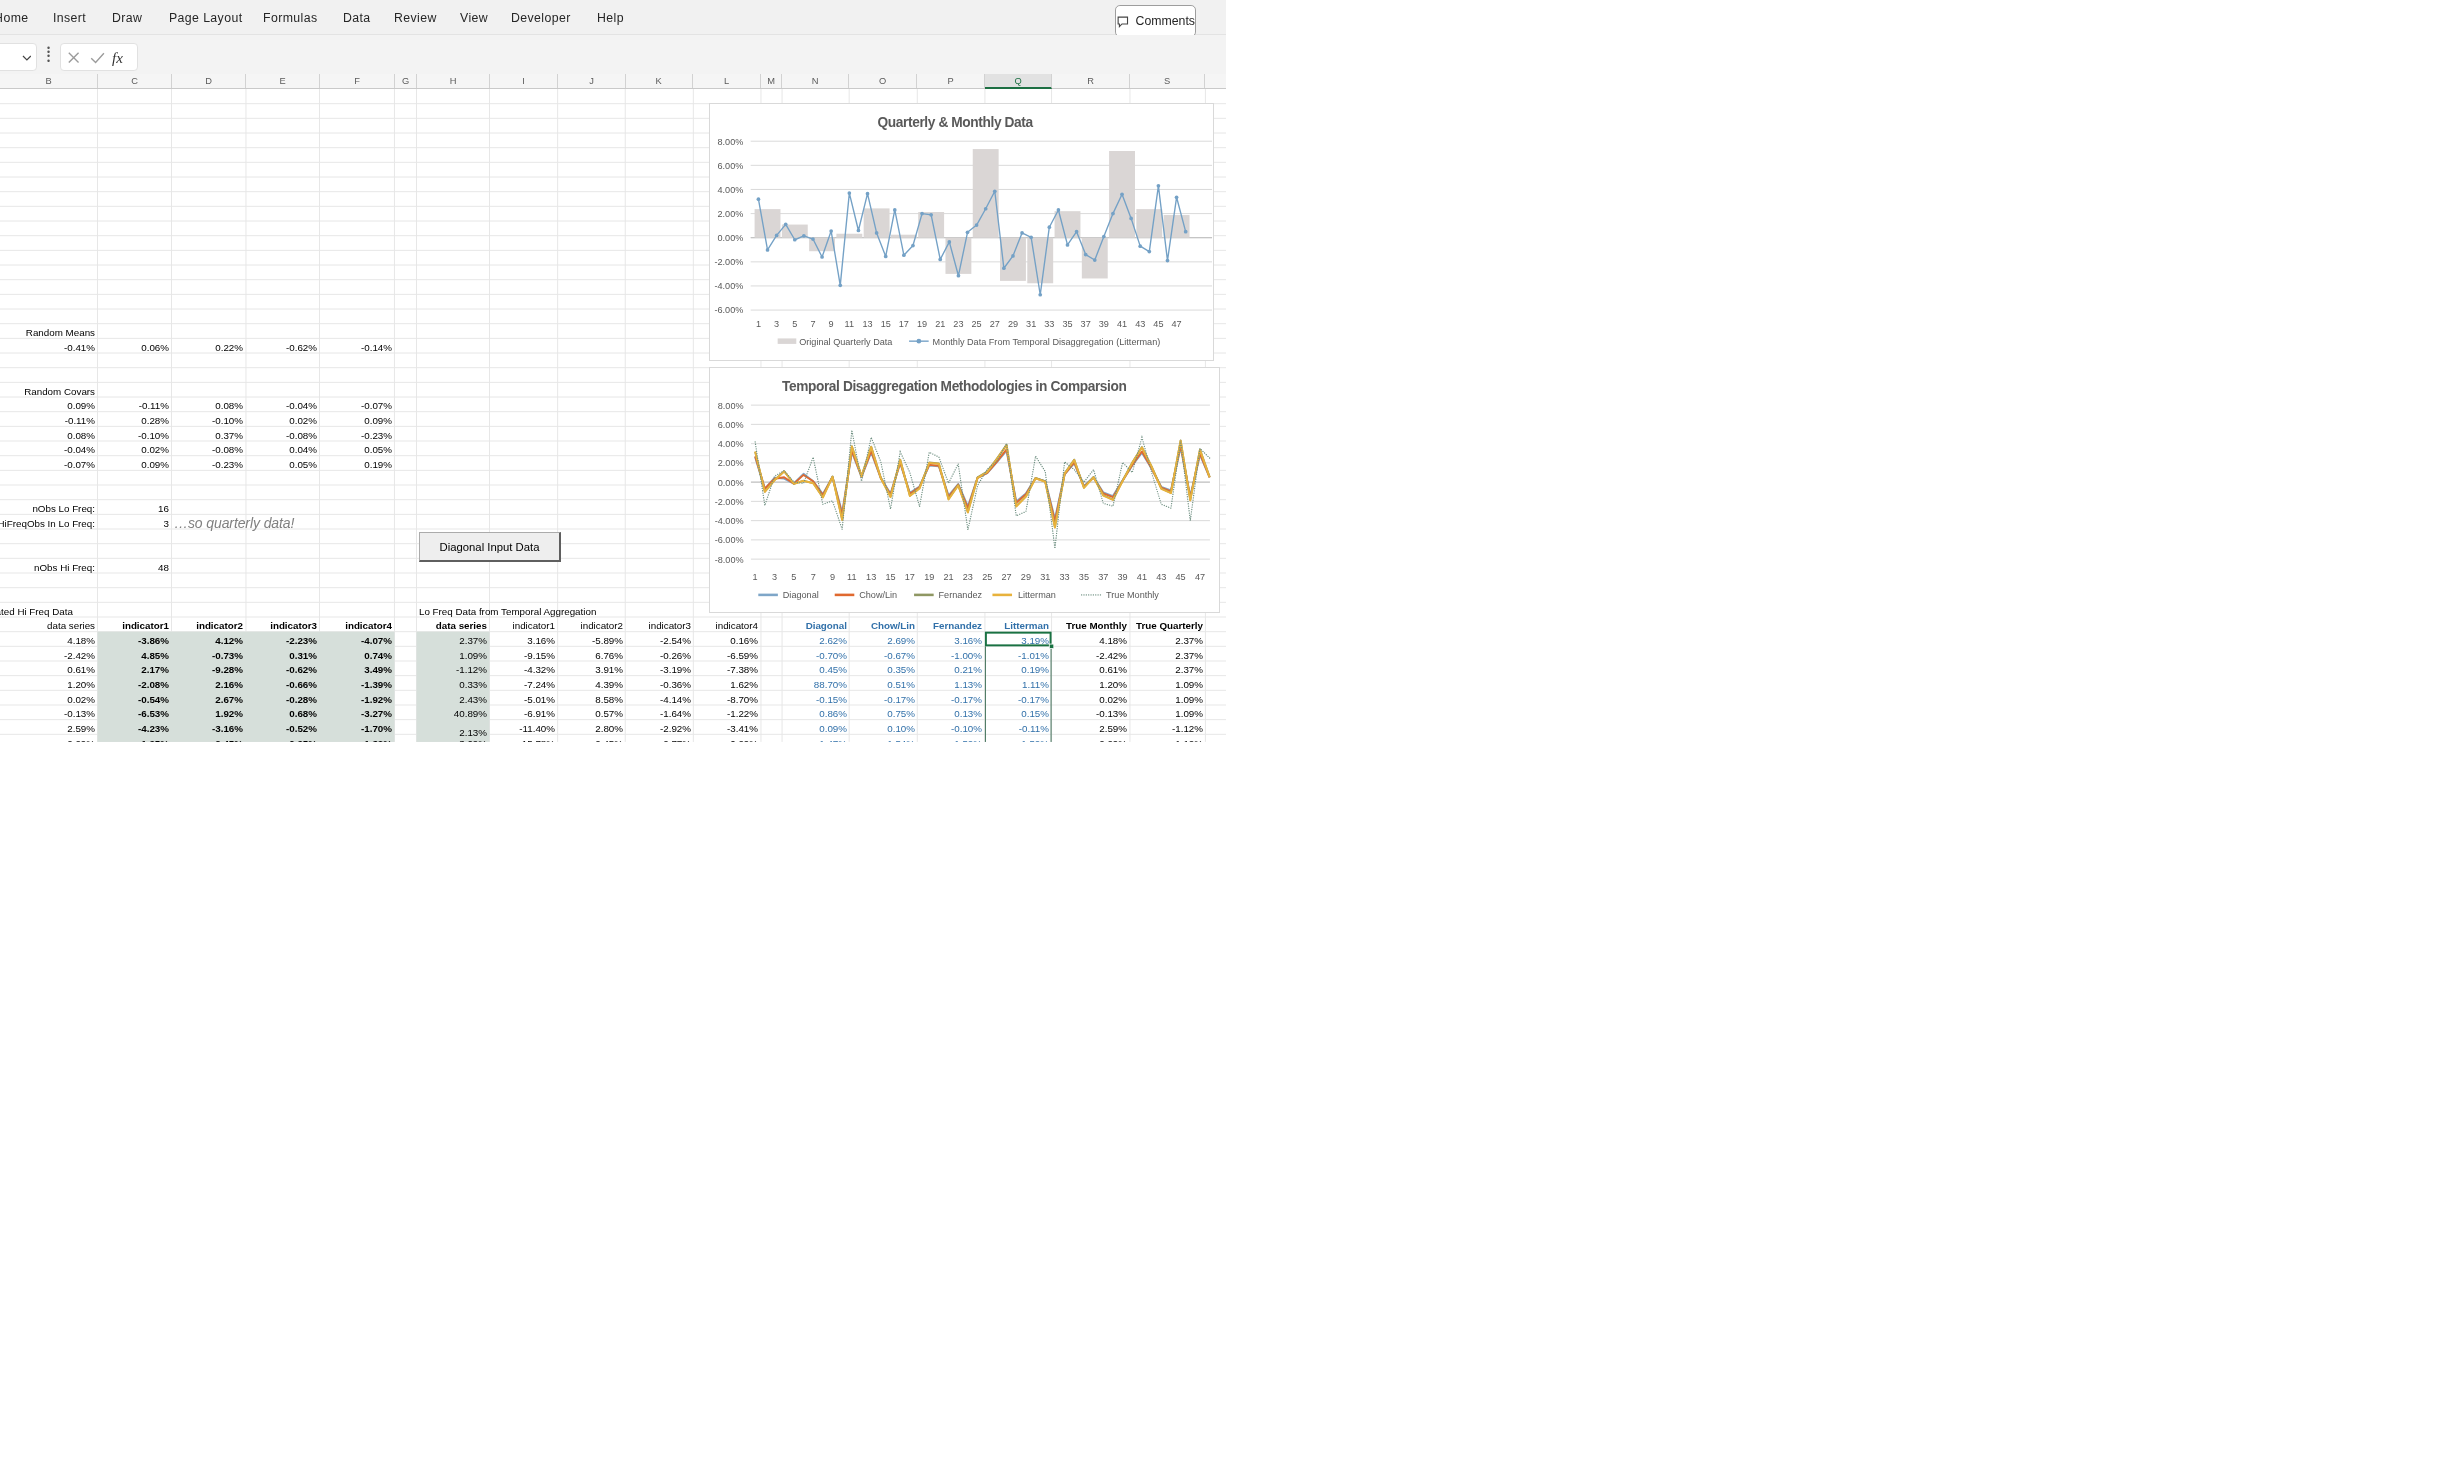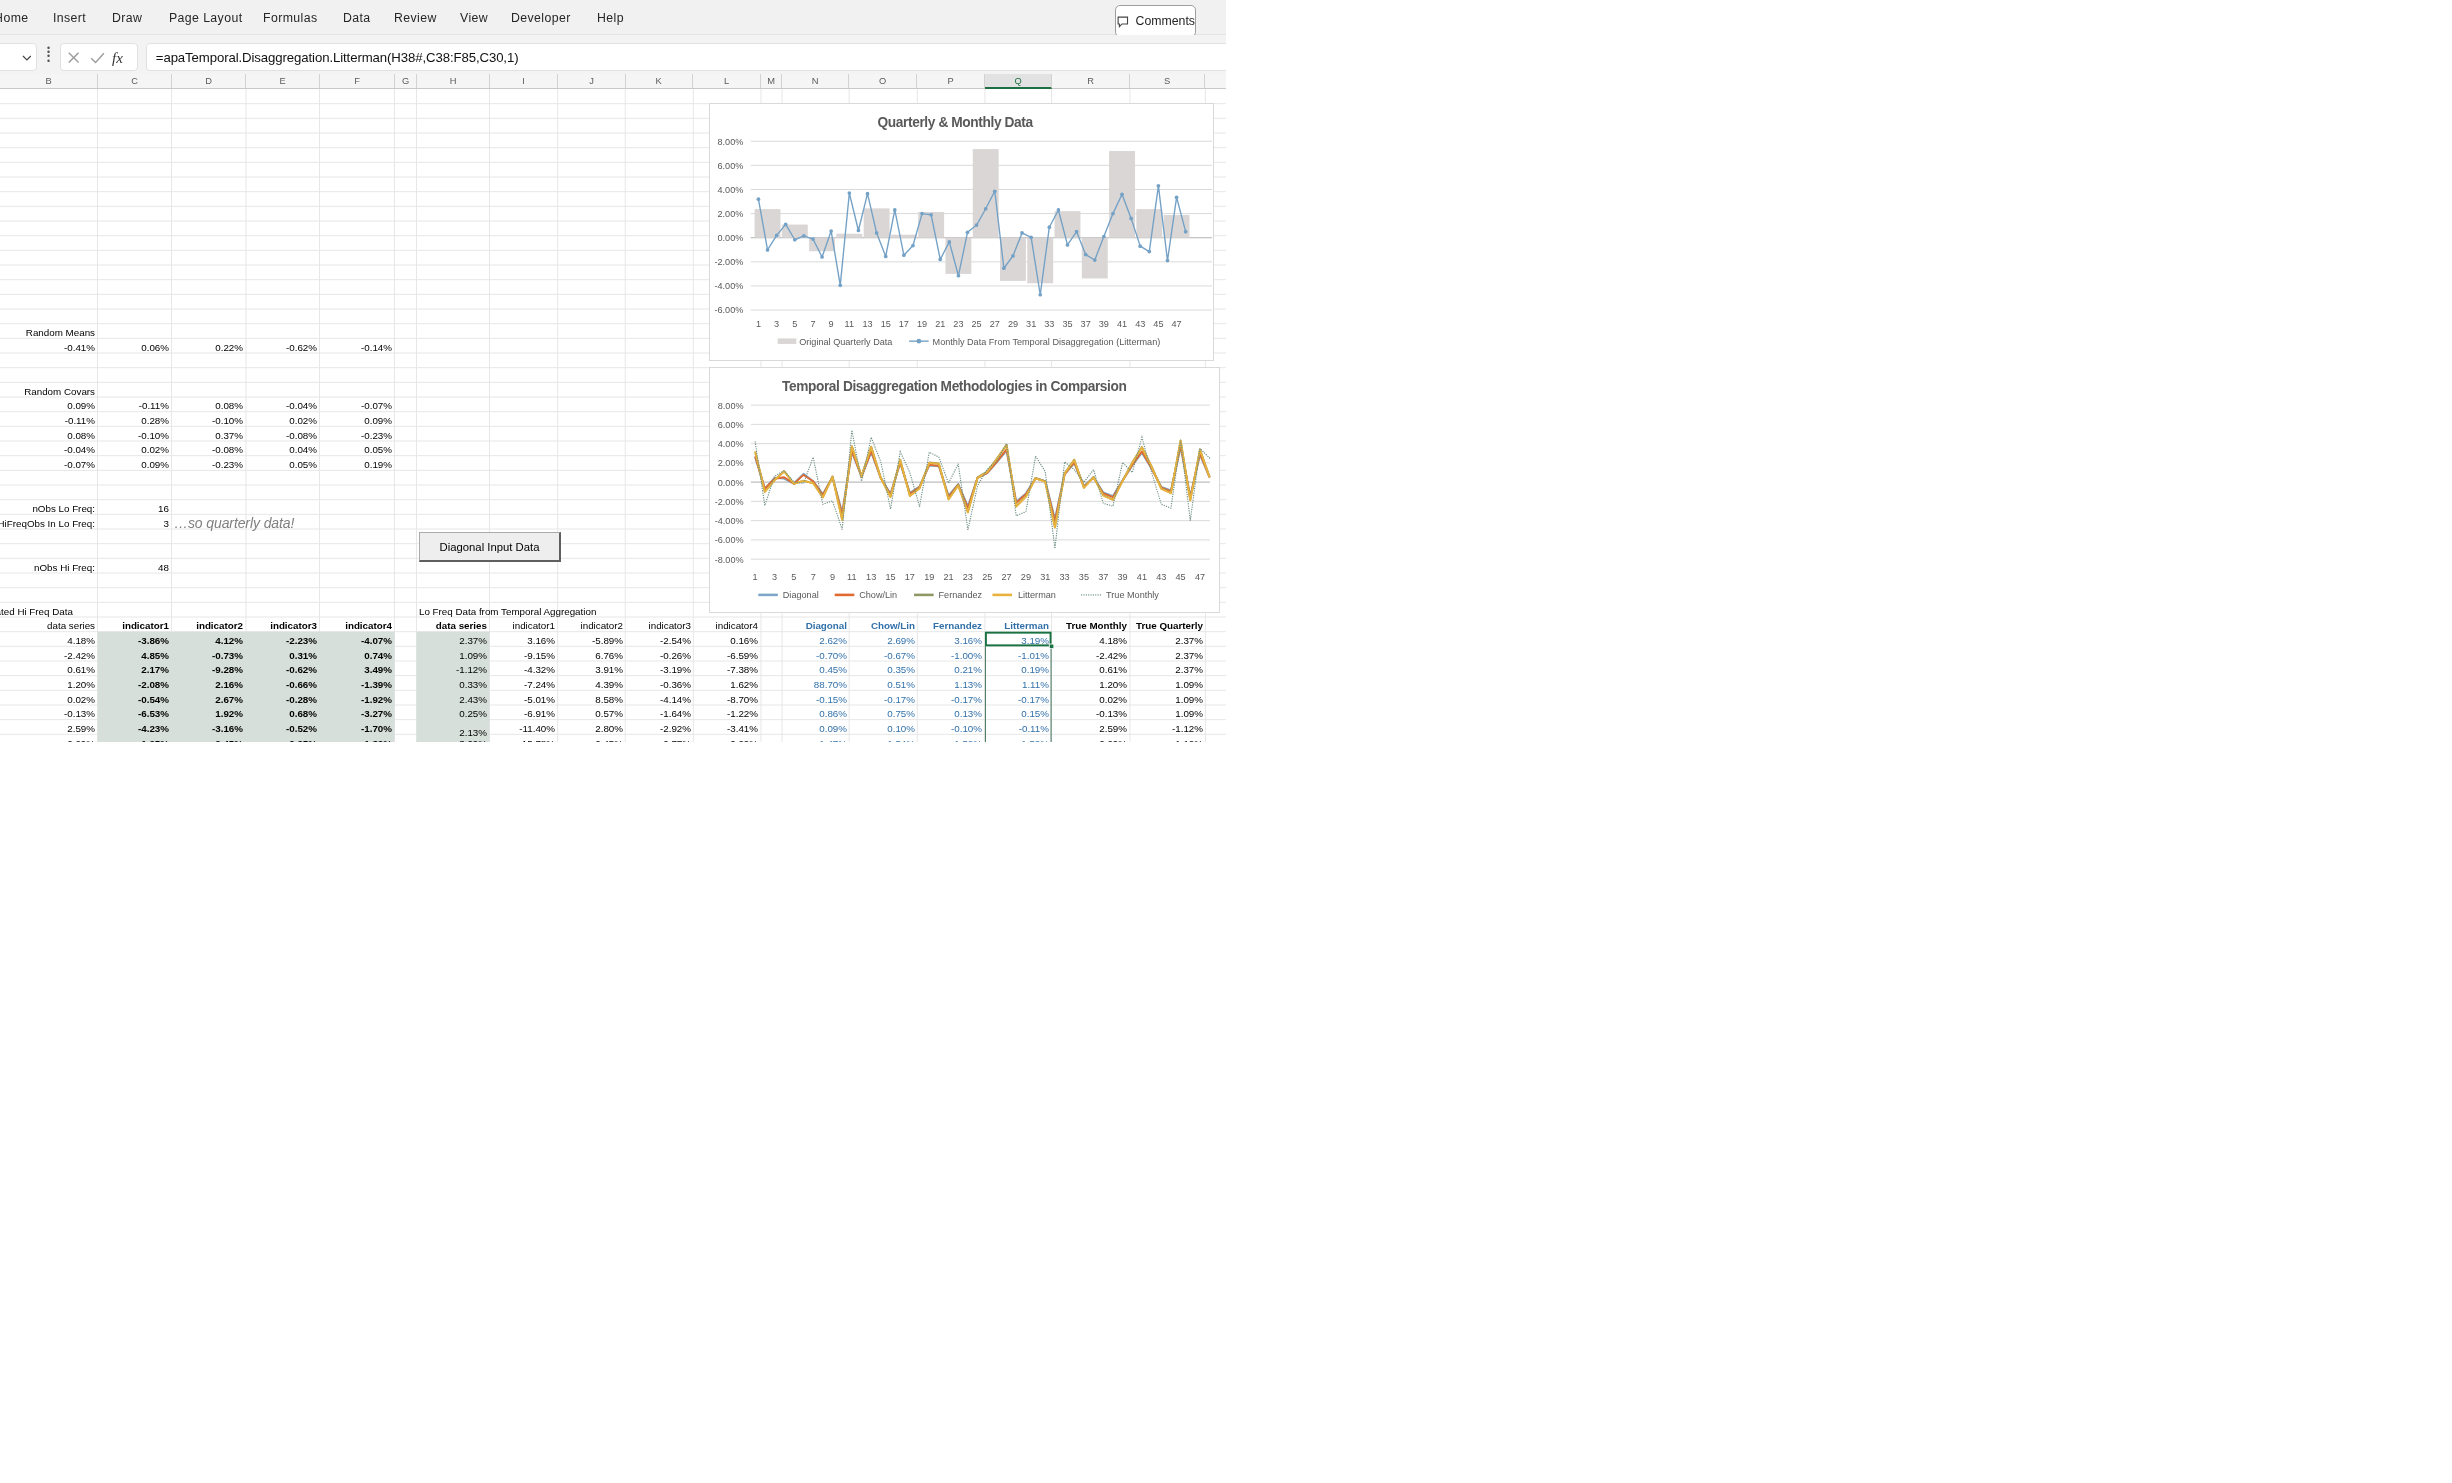--- a/index.html
+++ b/index.html
@@ -58,23 +58,20 @@
         </svg>
   </div>
   <div style="position:absolute;left:47px;top:10.8px;width:2.9px;height:17.6px;color:#555;font-size:8.8px;line-height:4.3px;letter-spacing:0">•<br>•<br>•<br>•</div>
   <div class="fbox" style="left:60px;width:78px">
     <svg width="78" height="27.4" viewBox="0 0 80 28" style="position:absolute;left:0;top:0">
       <line x1="8" y1="9" x2="18" y2="19" stroke="#9b9b9b" stroke-width="1.4"></line>
       <line x1="18" y1="9" x2="8" y2="19" stroke="#9b9b9b" stroke-width="1.4"></line>
       <polyline points="31,14.5 35.5,19 44,9.5" fill="none" stroke="#9b9b9b" stroke-width="1.4"></polyline>
       <text x="58" y="19" font-family="Liberation Serif,serif" font-style="italic" font-size="15.5" fill="#333" text-anchor="middle">fx</text>
     </svg>
-  </div>
-  <div class="fbox" style="left:146px;width:1088px;border-radius:3.9px 0 0 3.9px">
-    <div style="position:absolute;left:8.8px;top:5.4px;font-size:13.2px;letter-spacing:-0.1px;color:#111">=apaTemporal.Disaggregation.Litterman(H38#,C38:F85,C30,1)</div>
   </div>
 </div>
 <div class="colhdr">
 <div class="hc" style="left:0px;width:98px">B</div>
 <div class="hc" style="left:98px;width:74px">C</div>
 <div class="hc" style="left:172px;width:74px">D</div>
 <div class="hc" style="left:246px;width:74px">E</div>
 <div class="hc" style="left:320px;width:75px">F</div>
 <div class="hc" style="left:395px;width:22px">G</div>
 <div class="hc" style="left:417px;width:73px">H</div>
@@ -259,21 +256,21 @@
 <div class="c b" style="right:834px;top:588px">-1.39%</div>
 <div class="c b" style="right:834px;top:603px">-1.92%</div>
 <div class="c b" style="right:834px;top:617px">-3.27%</div>
 <div class="c b" style="right:834px;top:632px">-1.70%</div>
 <div class="c b" style="right:834px;top:647px">-1.32%</div>
 <div class="c" style="right:739px;top:544px">2.37%</div>
 <div class="c" style="right:739px;top:559px">1.09%</div>
 <div class="c" style="right:739px;top:573px">-1.12%</div>
 <div class="c" style="right:739px;top:588px">0.33%</div>
 <div class="c" style="right:739px;top:603px">2.43%</div>
-<div class="c" style="right:739px;top:617px">0.25%</div>
+<div class="c" style="right:739px;top:617px">40.89%</div>
 <div class="c" style="right:739px;top:636px">2.13%</div>
 <div class="c" style="right:739px;top:647px">-3.09%</div>
 <div class="c" style="right:671px;top:544px">3.16%</div>
 <div class="c" style="right:671px;top:559px">-9.15%</div>
 <div class="c" style="right:671px;top:573px">-4.32%</div>
 <div class="c" style="right:671px;top:588px">-7.24%</div>
 <div class="c" style="right:671px;top:603px">-5.01%</div>
 <div class="c" style="right:671px;top:617px">-6.91%</div>
 <div class="c" style="right:671px;top:632px">-11.40%</div>
 <div class="c" style="right:671px;top:647px">-15.78%</div>

